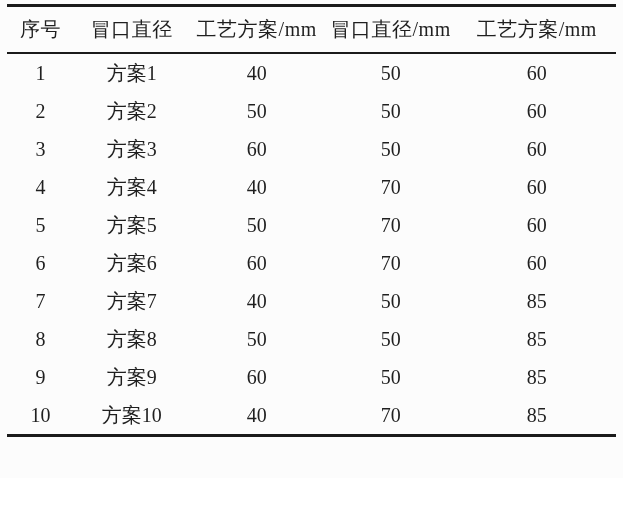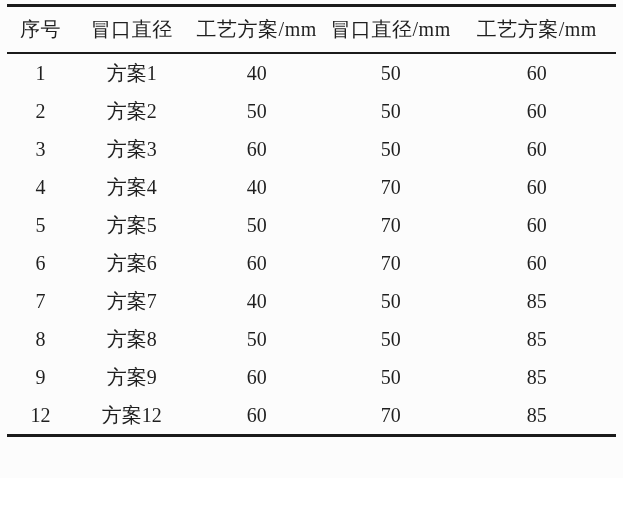--- a/index.html
+++ b/index.html
@@ -126,21 +126,21 @@
           <td>85</td>
         </tr>
         <tr>
           <td>9</td>
           <td>方案9</td>
           <td>60</td>
           <td>50</td>
           <td>85</td>
         </tr>
         <tr>
-          <td>12</td>
-          <td>方案12</td>
-          <td>60</td>
+          <td>10</td>
+          <td>方案10</td>
+          <td>40</td>
           <td>70</td>
           <td>85</td>
         </tr>
       </tbody>
   </table>
 </div>
 
 </body></html>

